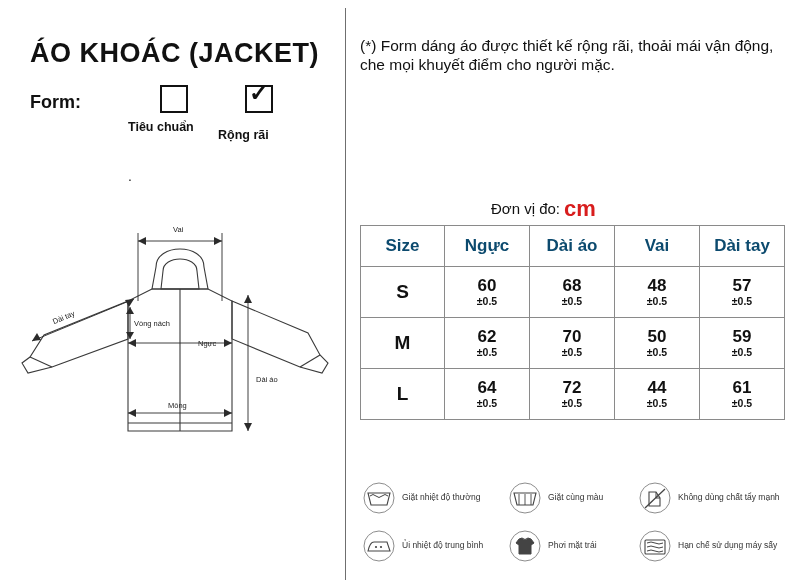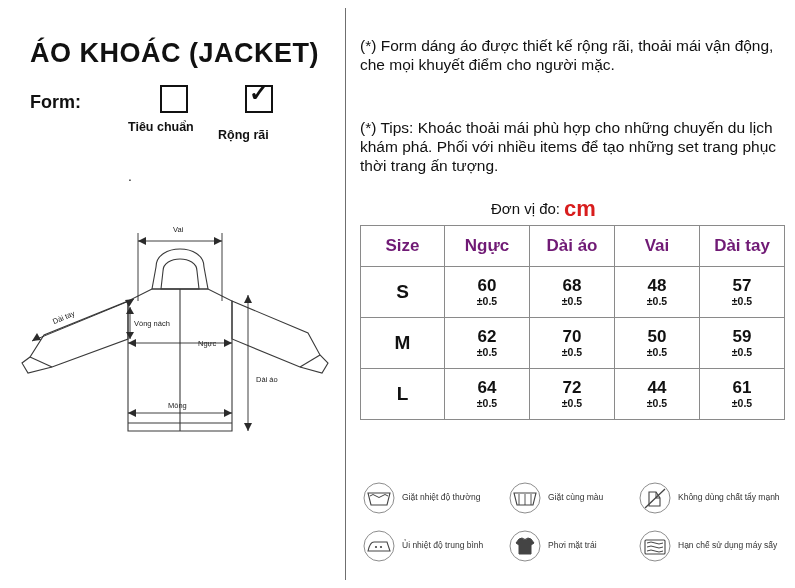--- a/index.html
+++ b/index.html
@@ -151,21 +151,21 @@
   #size-table th, #size-table td {
     border: 1px solid #8a8a8a;
     text-align: center;
     vertical-align: middle;
     padding: 0;
   }
   #size-table thead th {
     height: 40px;
     font-size: 17px;
     font-weight: bold;
-    color: #701a75;
+    color: #0c4a6e;
   }
   #size-table tbody td {
     height: 50px;
   }
   .sz-name {
     font-size: 19px;
     font-weight: bold;
   }
   .val-main {
     display: block;
@@ -288,21 +288,20 @@
       <div class="diag-label" style="left:126px; top:104px;">Vòng nách</div>
       <div class="diag-label" style="left:190px; top:124px;">Ngực</div>
       <div class="diag-label" style="left:248px; top:160px;">Dài áo</div>
       <div class="diag-label" style="left:160px; top:186px;">Mông</div>
     </div>
   </div>
 
   <div id="right-panel">
 
     <div class="note" id="note1">(*) Form dáng áo được thiết kế rộng rãi, thoải mái vận động, che mọi khuyết điểm cho người mặc.</div>
-    <div class="note" id="note2">(*) Tips: Khoác thoải mái phù hợp cho những chuyến du lịch khám phá. Phối với nhiều items để tạo những set trang phục thời trang ấn tượng.</div>
 
     <div id="unit-line">
       <span>Đơn vị đo:</span><span class="unit-val">cm</span>
     </div>
 
     <table id="size-table">
       <colgroup>
         <col style="width:84px">
         <col style="width:85px">
         <col style="width:85px">

